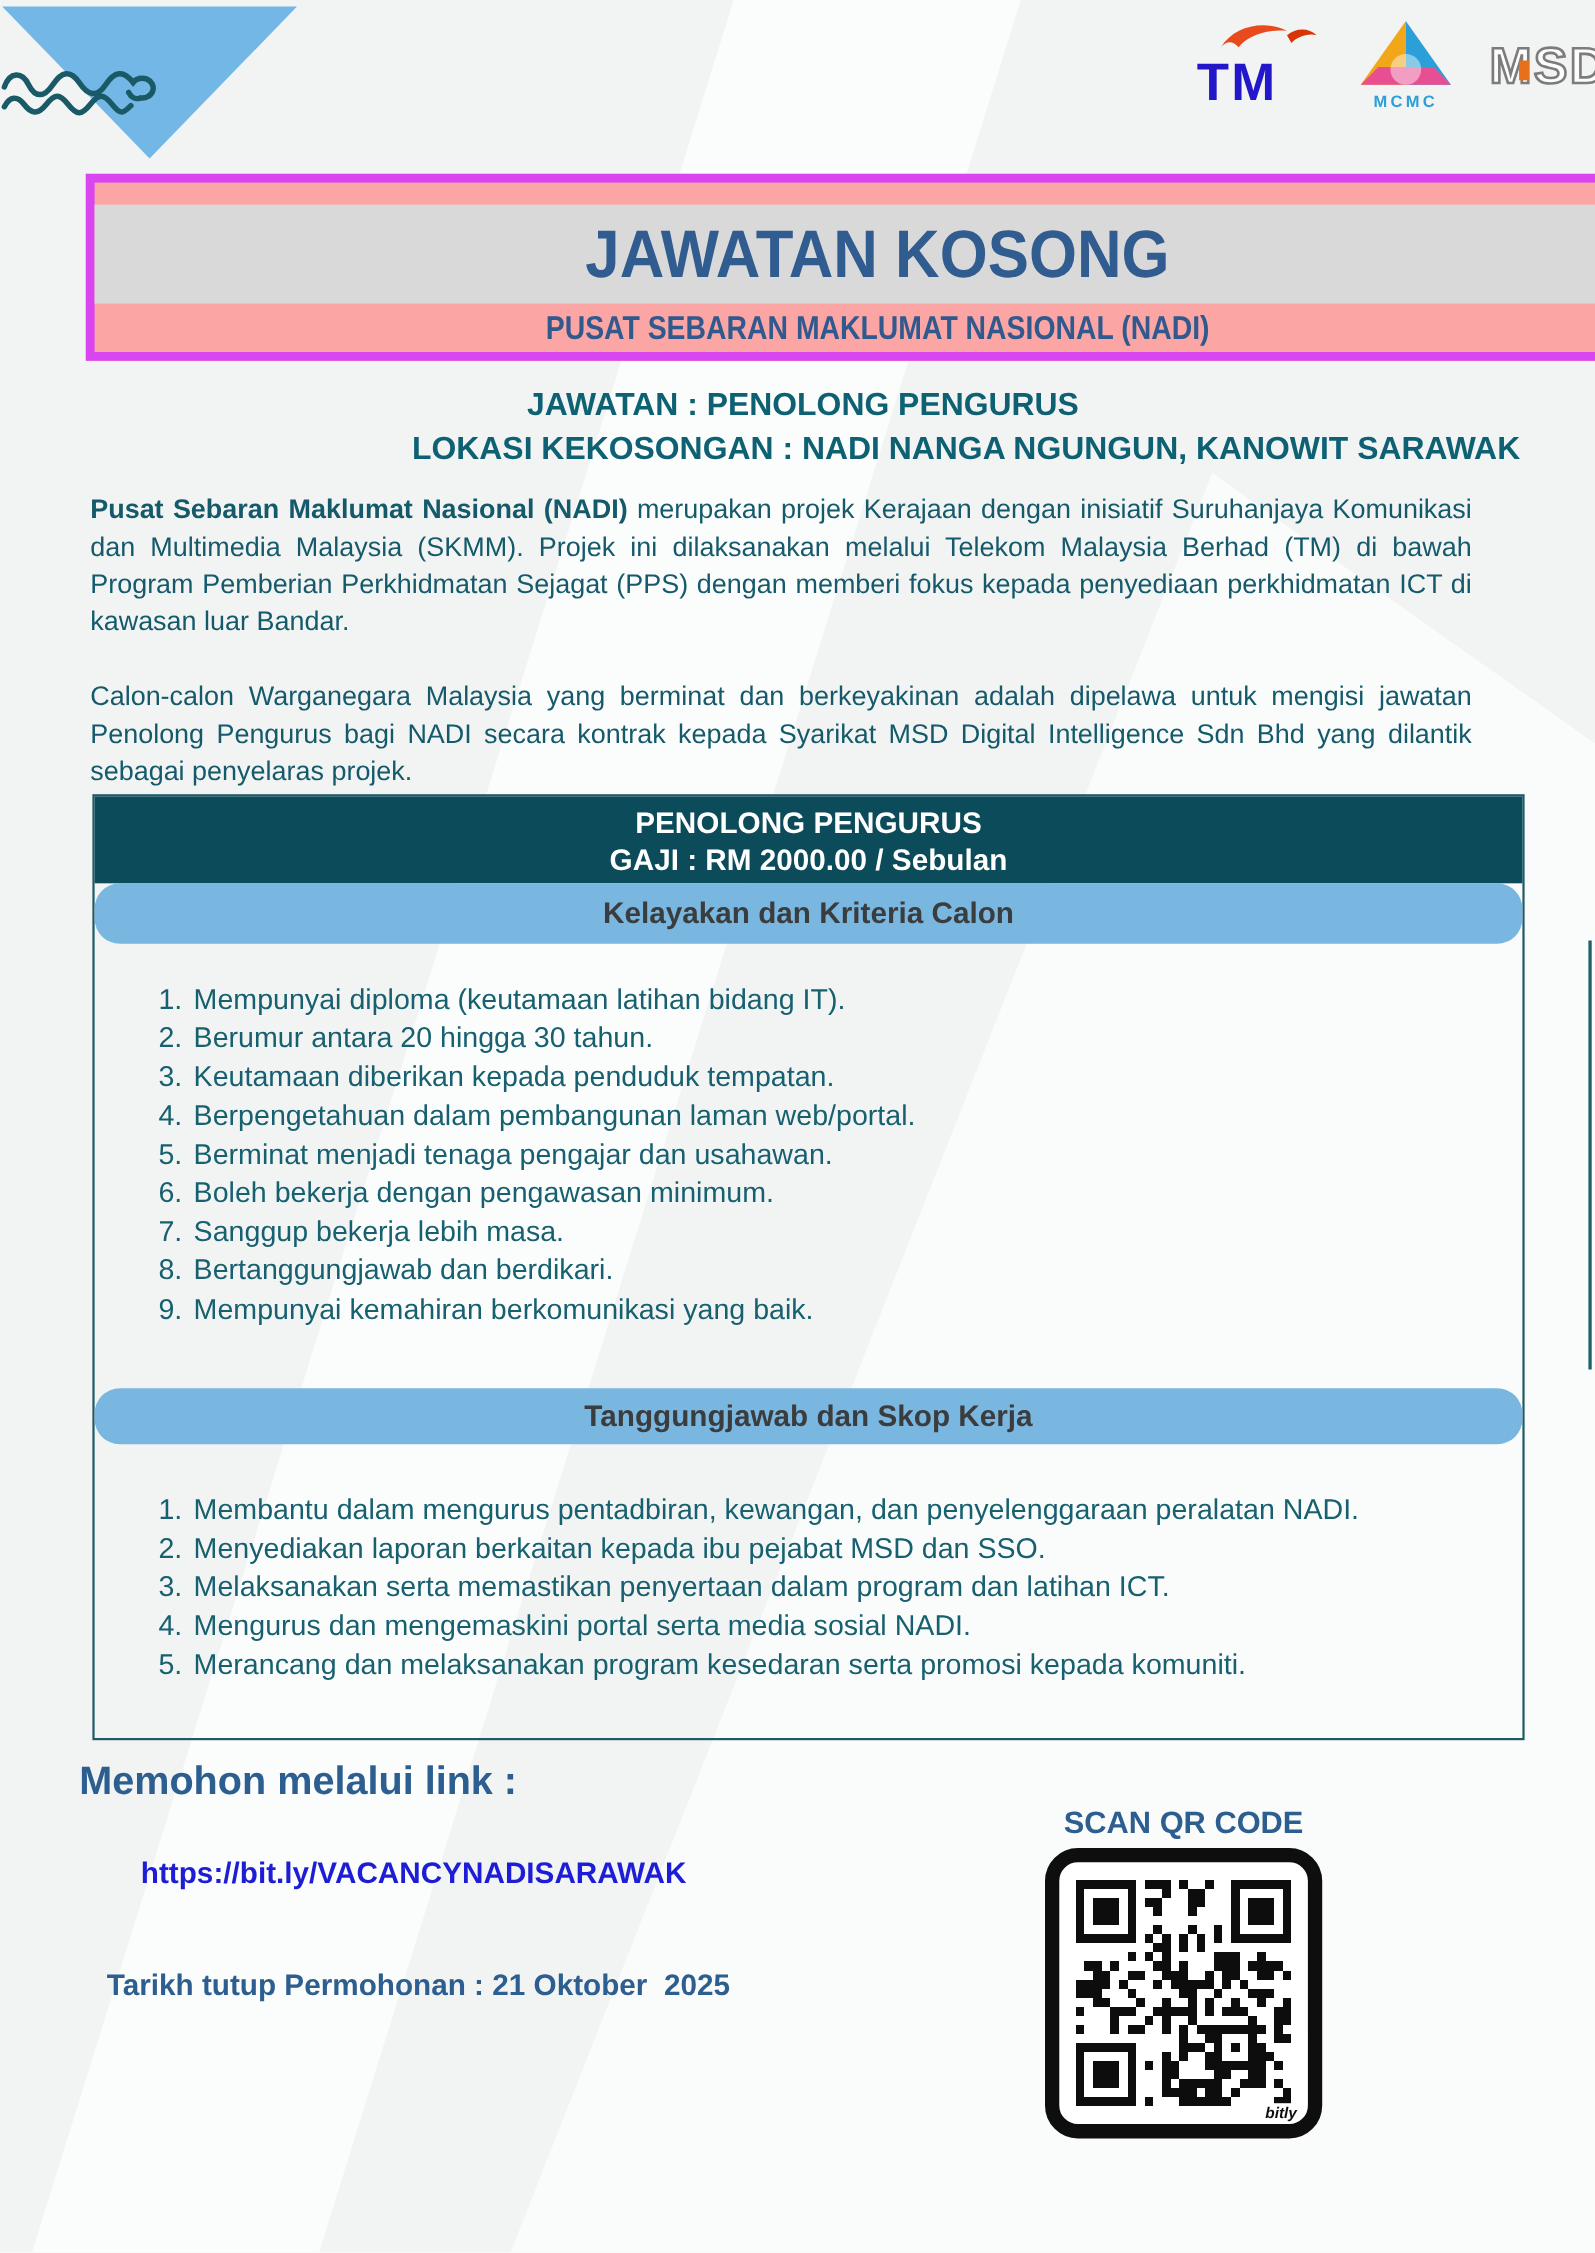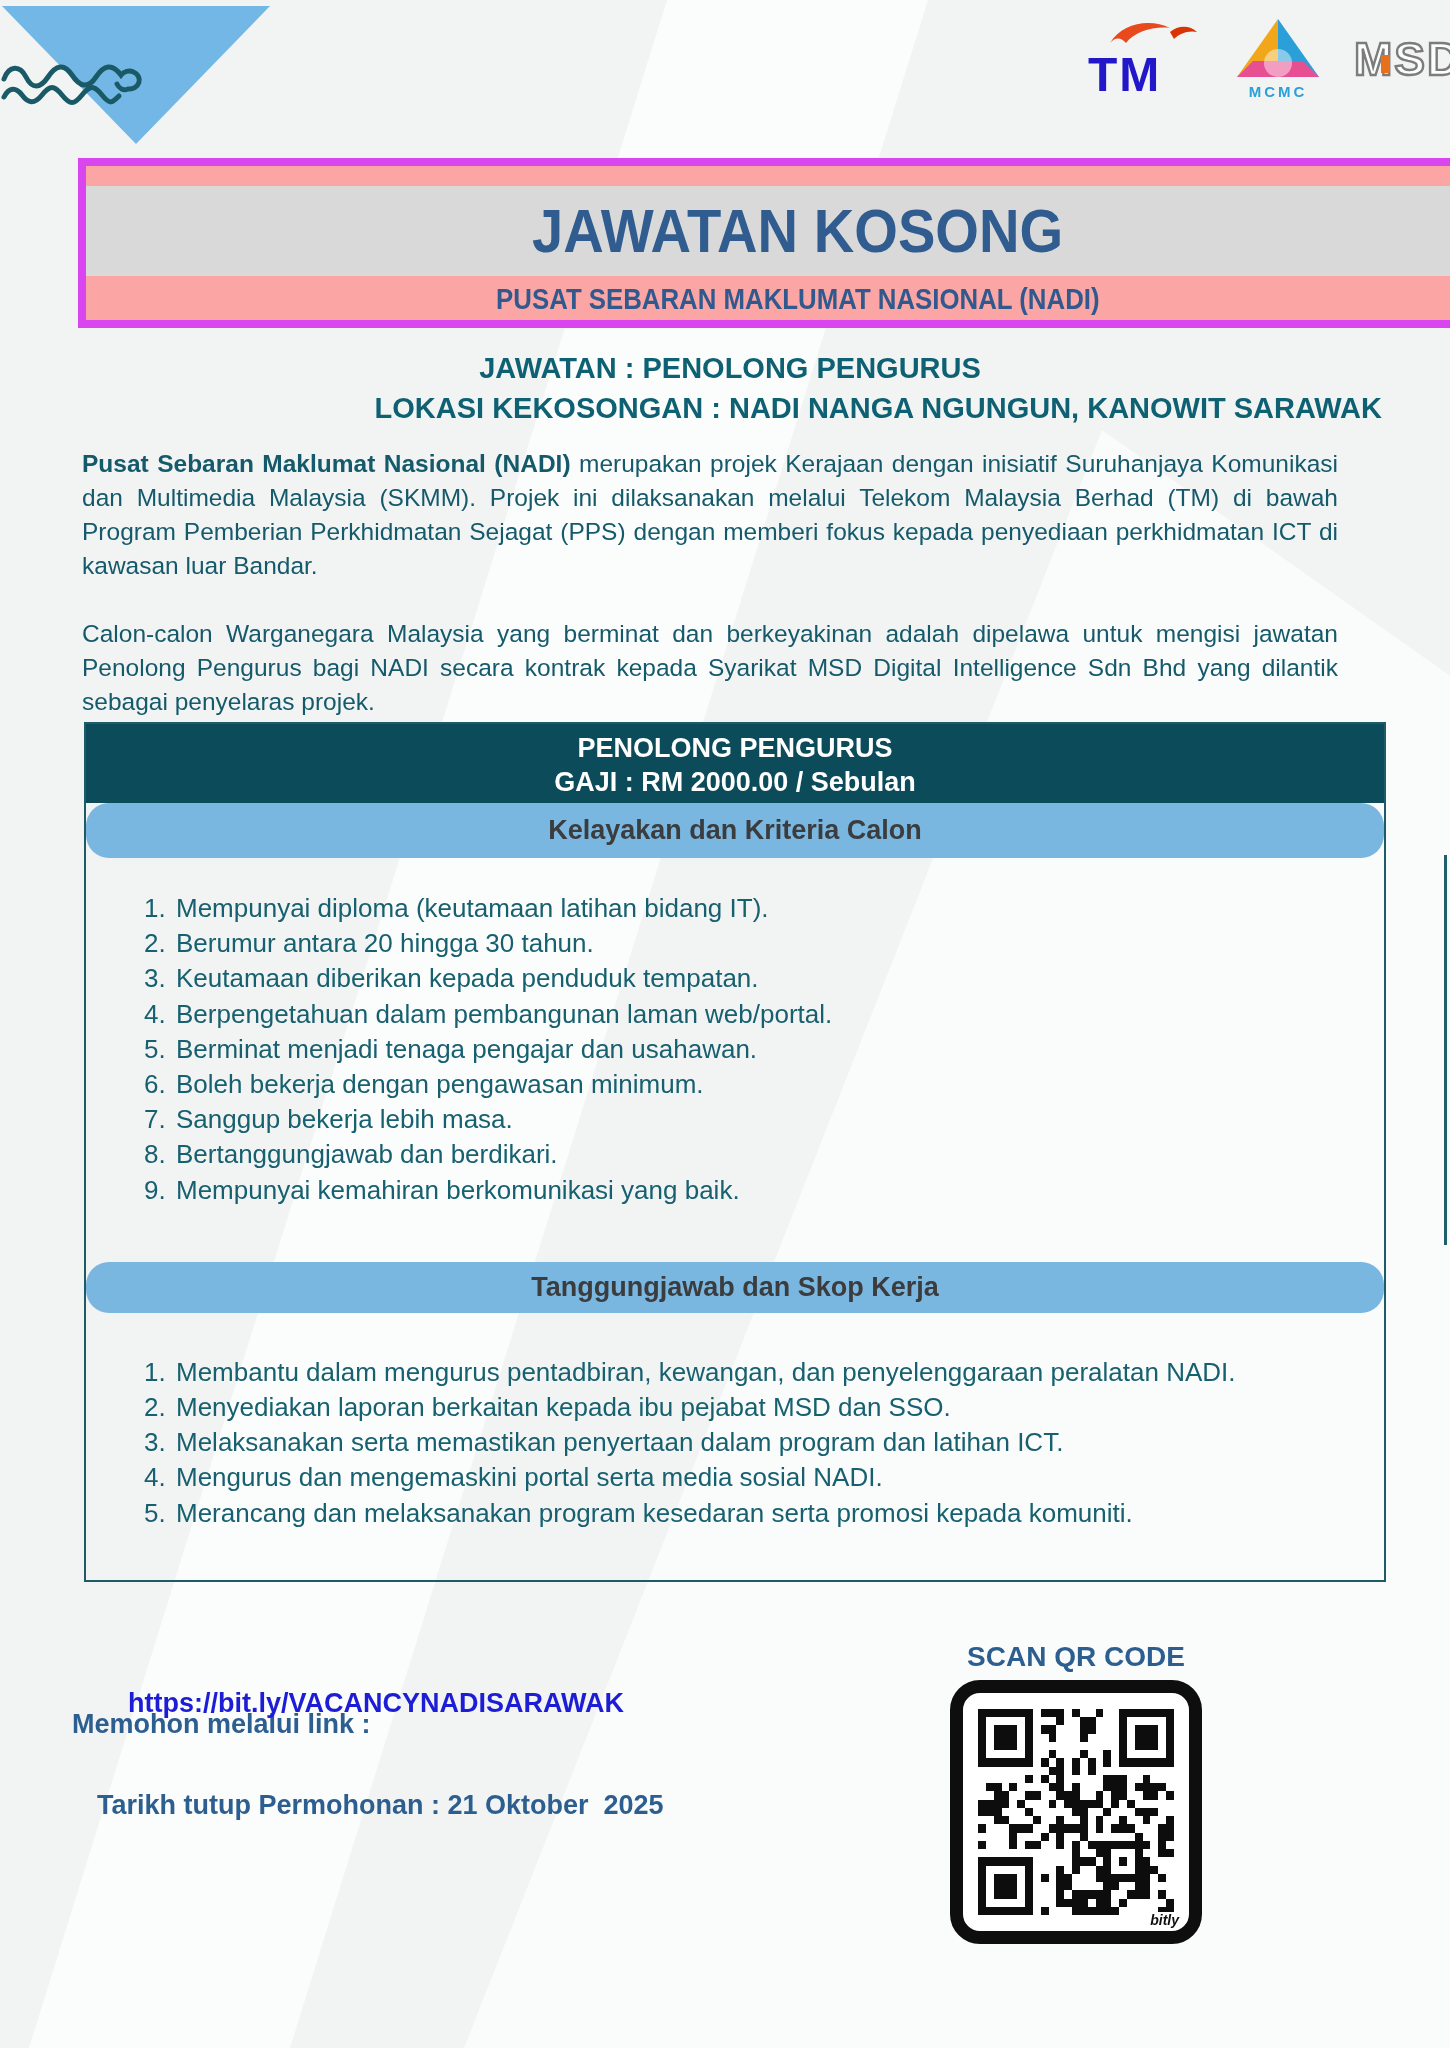--- a/index.html
+++ b/index.html
@@ -58,21 +58,21 @@
   .num-list { margin:33px 36px 0 58px; }
   .num-list.second { margin-top:42px; }
   .list-row { display:flex; font-size:26px; color:#17606f; line-height:35.2px; }
   .list-num { width:32px; flex:none; }
   .list-text { flex:1; }
 
   .right-line { position:absolute; left:1444px; top:855px; width:3px; height:390px;
     background:#20606c; }
 
   
-  .apply-label { position:absolute; left:72px; top:1709px; font-size:27px;
+  .apply-label { position:absolute; left:72px; top:1598px; font-size:36px;
     font-weight:700; color:#2d5e90; }
   .apply-link { position:absolute; left:128px; top:1688px; font-size:27px;
     font-weight:700; color:#1d1dd6; text-decoration:none; }
   .closing { position:absolute; left:97px; top:1790px; font-size:27px;
     font-weight:700; color:#2d5e90; white-space:pre; }
   .qr-label { position:absolute; left:950px; top:1641px; width:252px;
     text-align:center; font-size:28px; font-weight:700; color:#2d5e90; }
   .qr-frame { position:absolute; left:950px; top:1680px; width:252px; height:264px;
     border:13px solid #0e0e0e; border-radius:30px; background:#ffffff; box-sizing:border-box; }
   .qr-grid { position:absolute; left:15px; top:16px; right:15px; bottom:16px; }

